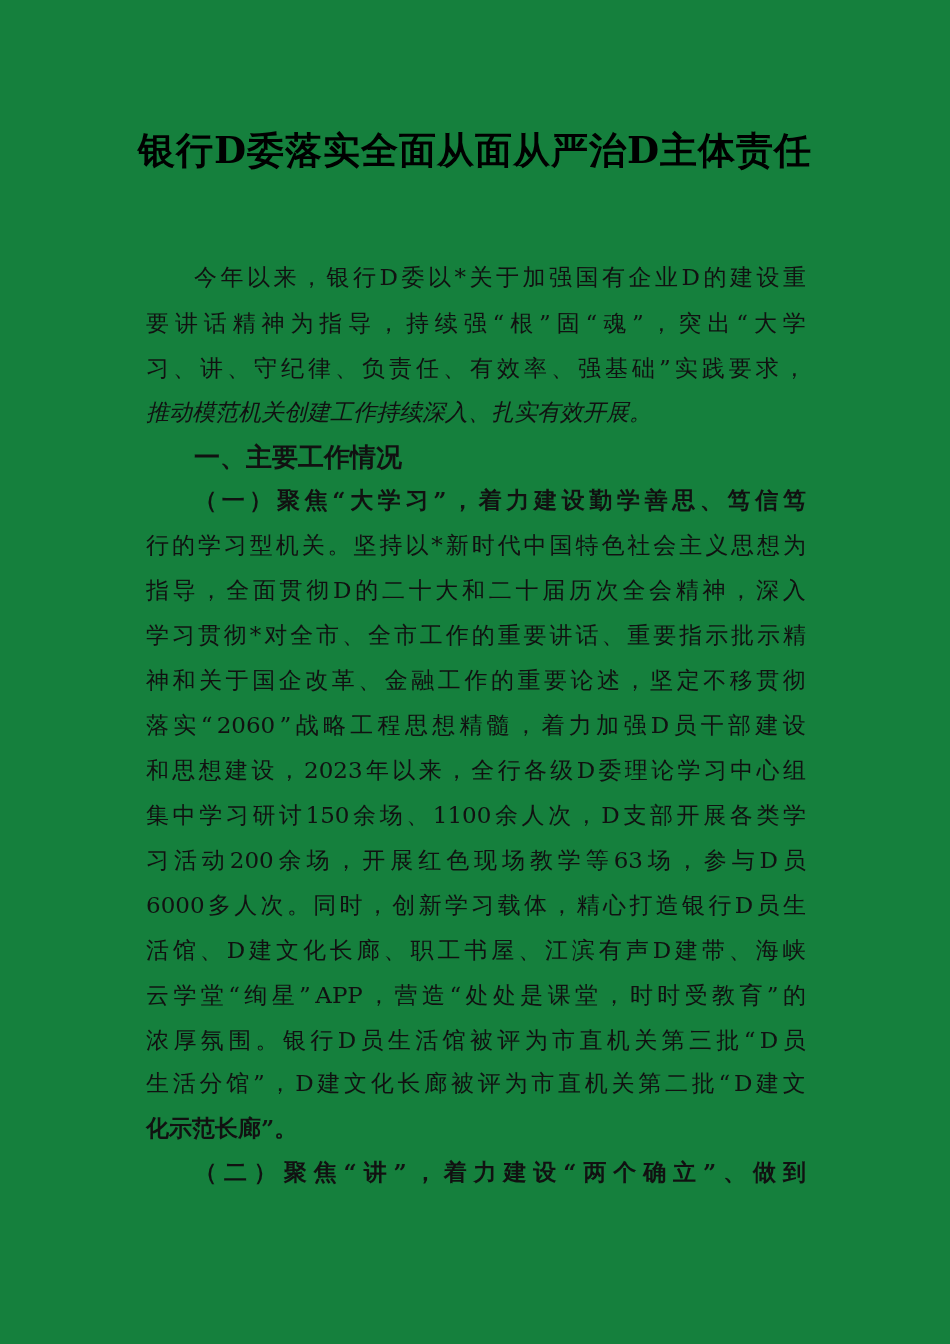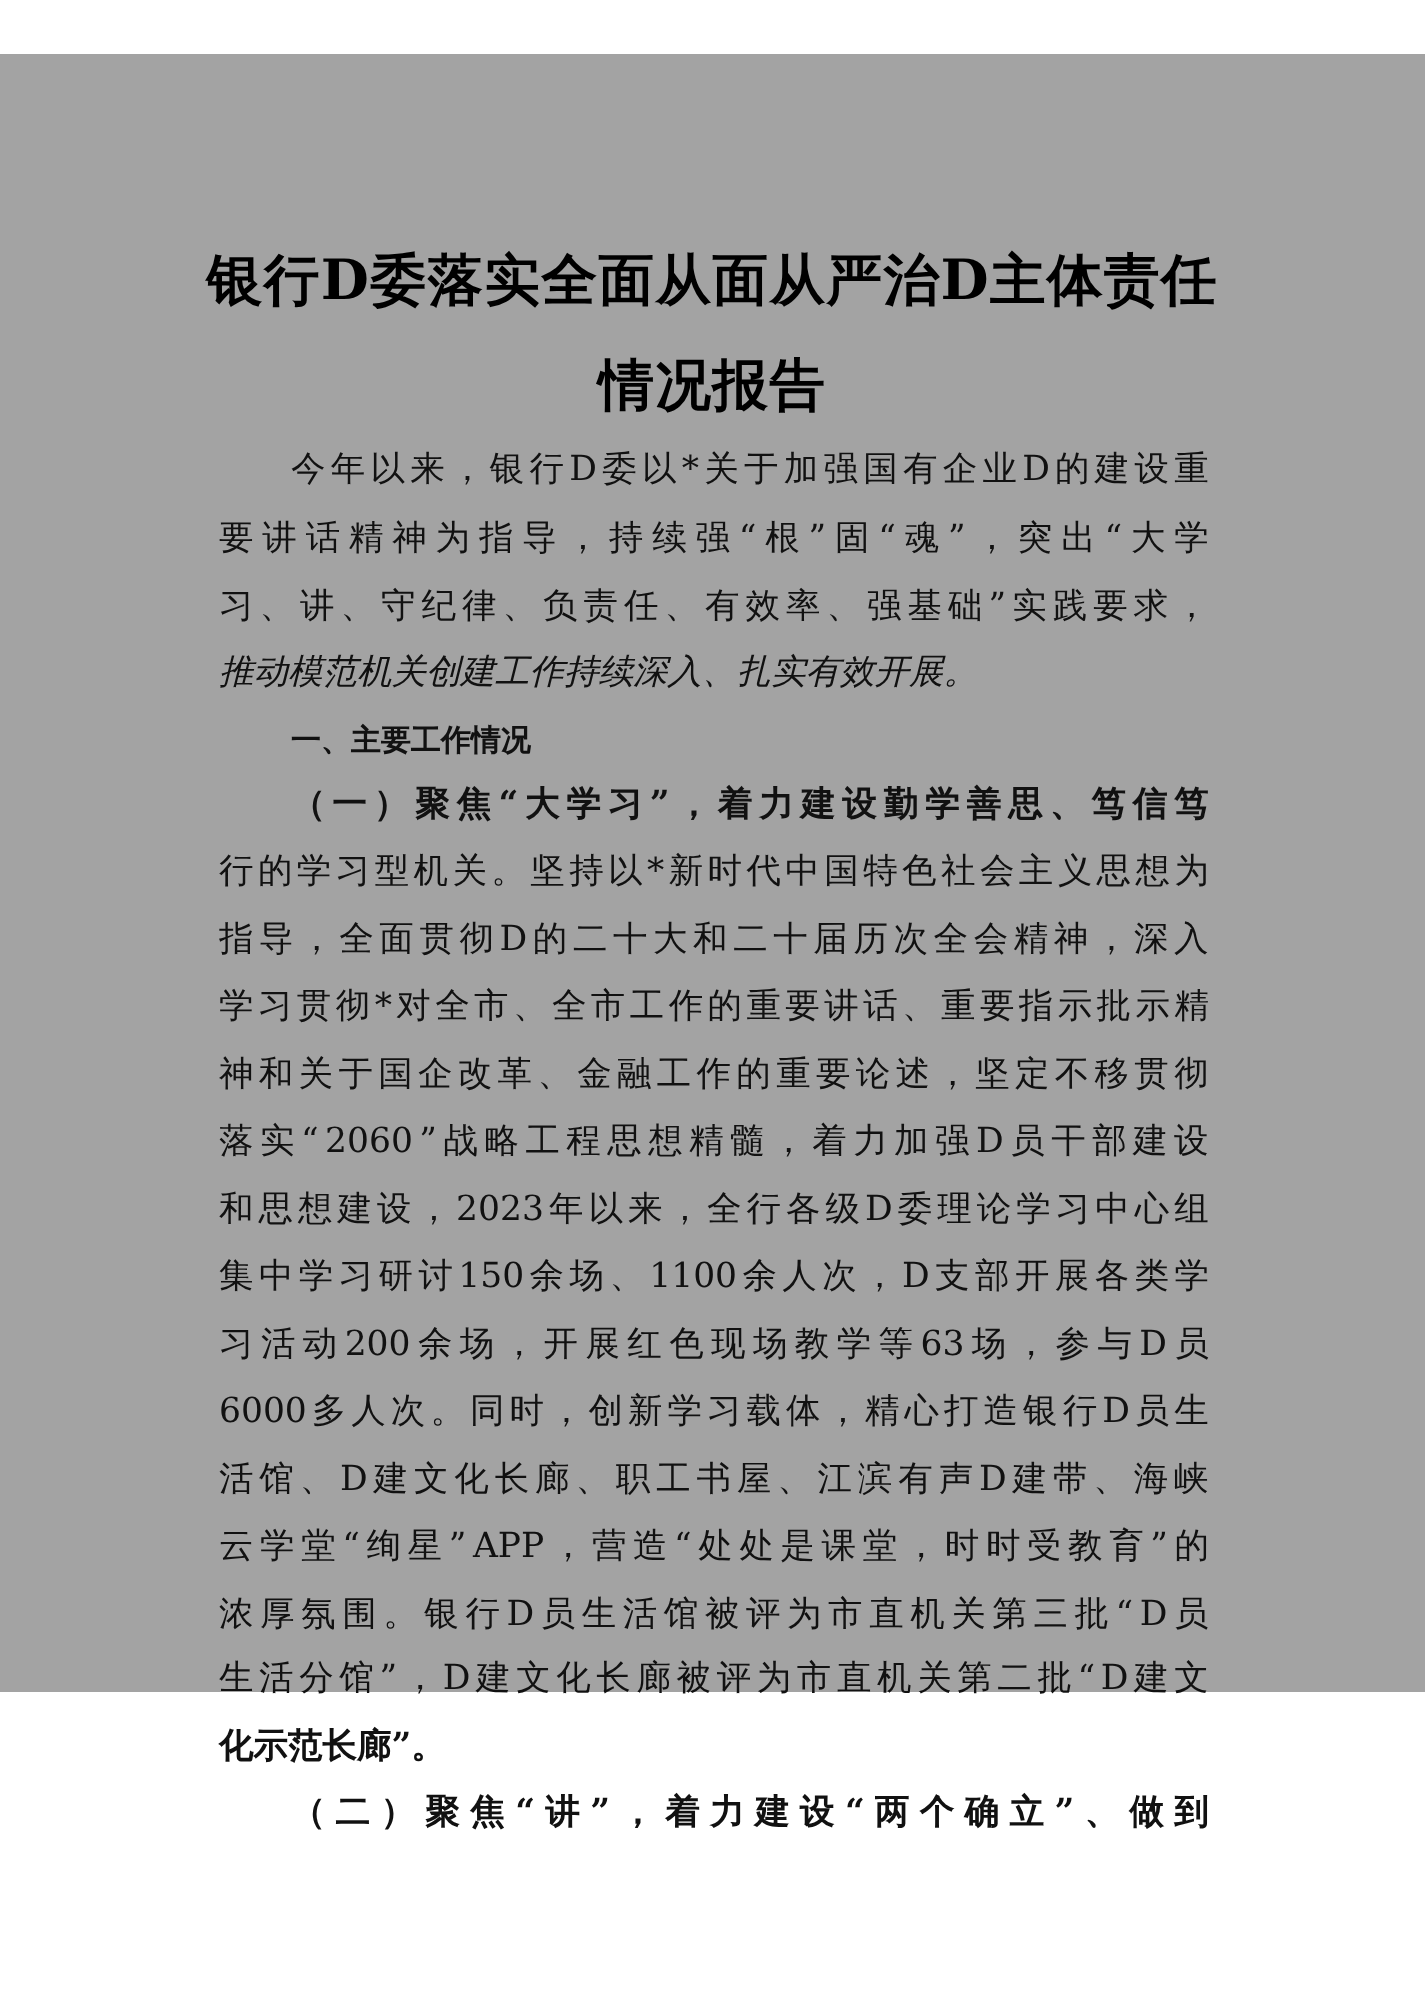--- a/index.html
+++ b/index.html
@@ -1,33 +1,32 @@
 <!DOCTYPE html>
 <html><head>
 <meta charset="utf-8">
 <style>
   html, body { margin: 0; padding: 0; background: #ffffff; }
   body { width: 950px; height: 1344px; position: relative; overflow: hidden; font-family: "DejaVu Serif", "Liberation Serif", serif; color: #111; }
-  .page { position: absolute; left: 0; top: 0; width: 950px; height: 1092px; background: #a3a3a3; margin-top: 36px; }
+  .page { position: absolute; left: 0; top: 0; width: 950px; height: 1344px; background: #15803d; }
   .title-line { position: absolute; left: 0; width: 950px; text-align: center; font-weight: bold; font-size: 37px; letter-spacing: 1px; line-height: 44px; color: #000; font-family: "DejaVu Serif", "Liberation Serif", serif; }
   .line { position: absolute; left: 146px; width: 660px; font-size: 23px; line-height: 30px; height: 30px; text-align: justify; text-align-last: justify; white-space: nowrap; overflow: visible; color: #111; }
   .line.indent { left: 194px; width: 612px; }
   .line.last { text-align-last: left; }
-  .line.heading { font-family: "DejaVu Sans", "Liberation Sans", sans-serif; font-weight: bold; text-align-last: left; font-size: 20px; }
+  .line.heading { font-family: "DejaVu Sans", "Liberation Sans", sans-serif; font-weight: bold; text-align-last: left; font-size: 26px; }
   .line.subhead { font-weight: bold; }
   .lj { display: flex; justify-content: space-between; width: 100%; }
   .lj span { display: inline-block; }
 </style>
 </head>
 <body>
 
 <div class="page">
 
   <div class="title-line" style="top:128px;">银行D委落实全面从面从严治D主体责任</div>
-  <div class="title-line" style="top:198px;">情况报告</div>
 
   <div class="line indent" style="top:262px;">
       <div class="lj">
         <span>今</span>
         <span>年</span>
         <span>以</span>
         <span>来</span>
         <span>，</span>
         <span>银</span>
         <span>行</span>

